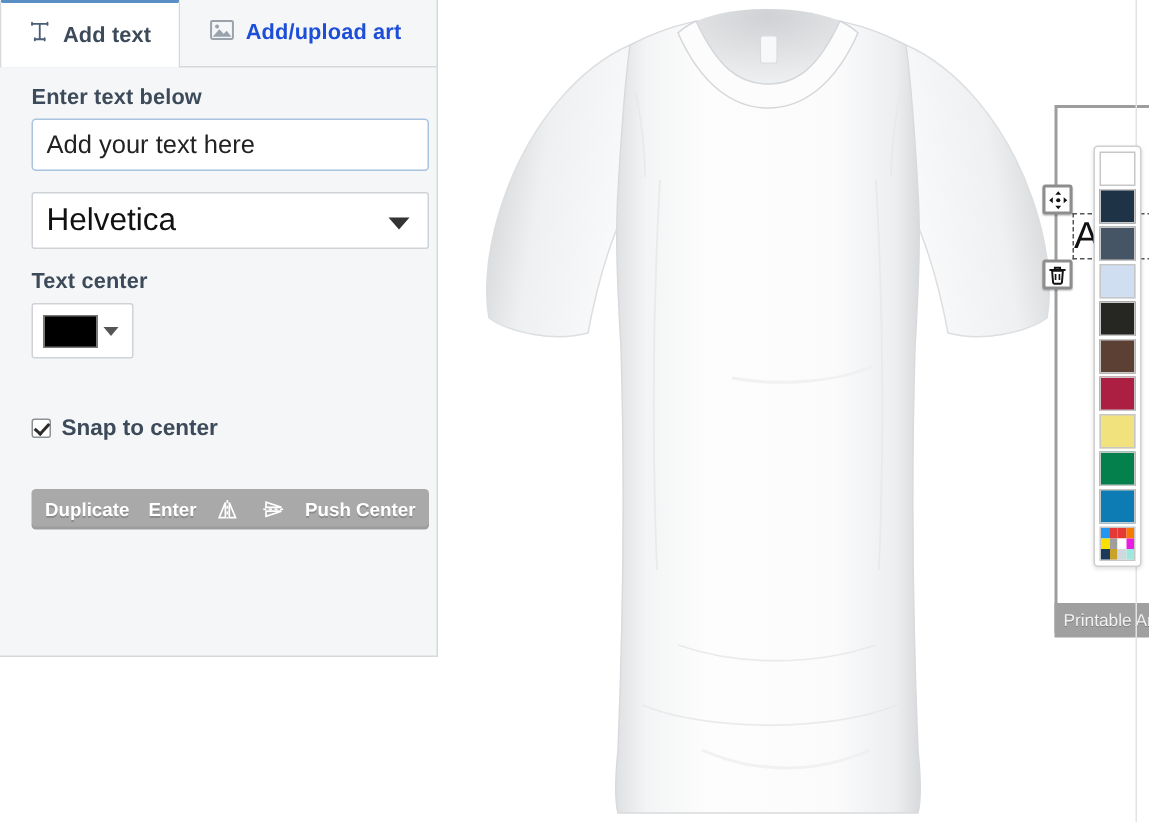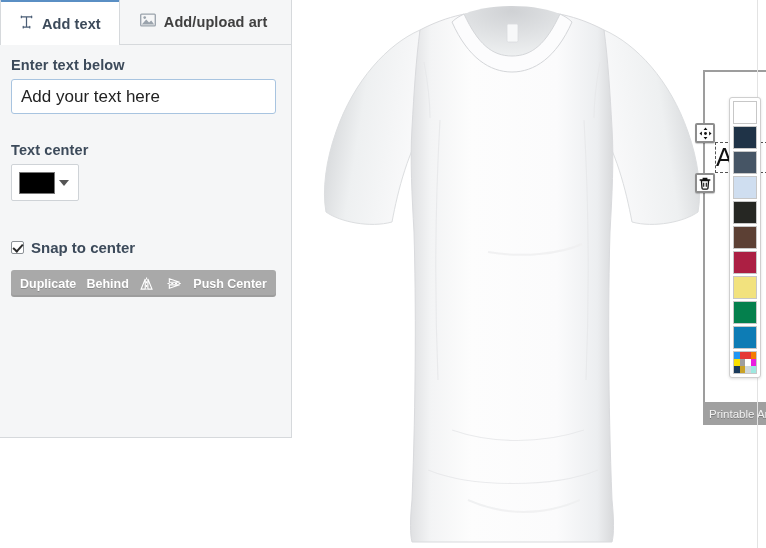--- a/index.html
+++ b/index.html
@@ -32,24 +32,24 @@
     cursor: pointer; position: relative;
   }
   .tab.active {
     background: #ffffff; color: #3c4a5a;
     border-top: 3px solid #5a8fc4;
     border-left: 1px solid #d6d9dc;
     border-right: 1px solid #d6d9dc;
     margin-bottom: -1px; height: 46px;
     border-radius: 3px 3px 0 0;
   }
-  .tab.inactive { color: #404040; margin-left: 2px; }
+  .tab.inactive { color: #1d4ed8; margin-left: 2px; }
   .tab svg { flex: 0 0 auto; }
 
-  .panel-body { padding: 12px 14px 0 11px; }
+  .panel-body { padding: 12px 14px 0 21px; }
   .field-label {
     font-size: 14.5px; font-weight: bold; color: #3c4a5a;
     margin: 0 0 6px 0; letter-spacing: .1px;
   }
   .text-input {
     width: 265px; height: 35px;
     border: 1px solid #a8c4e0; border-radius: 3px;
     background: #fff; font-size: 17px; color: #222;
     padding: 0 9px; font-family: "Liberation Sans", sans-serif;
     outline: none;
@@ -117,21 +117,21 @@
   }
   .cbx::after {
     content: ""; position: absolute;
     left: 3px; top: 0px; width: 4px; height: 8px;
     border: solid #2b2b2b; border-width: 0 2px 2px 0;
     transform: rotate(42deg);
   }
   .snap-label { font-size: 15px; font-weight: bold; color: #3c4a5a; }
 
   .actionbar {
-    margin-top: 14px; width: 265px; height: 27px;
+    margin-top: 32px; width: 265px; height: 27px;
     background: #a9a9a9; border-radius: 3px;
     display: flex; align-items: center; justify-content: space-between;
     padding: 0 9px; box-shadow: inset 0 -2px 0 rgba(0,0,0,.07);
   }
   .act {
     font-size: 12.5px; font-weight: bold; color: #fff;
     cursor: pointer; white-space: nowrap;
     text-shadow: 0 1px 0 rgba(0,0,0,.18);
   }
   .act-icon { cursor: pointer; display: flex; align-items: center; }
@@ -230,40 +230,44 @@
       </div>
     </div>
 
     <div class="panel-body">
 
       <div class="field-label">Enter text below</div>
       <input class="text-input" type="text" value="Add your text here" style="">
 
       <div class="spacer-14"></div>
 
+      <div class="font-select">
+        <span class="val">Helvetica</span>
+        <span class="caret-big"></span>
+      </div>
 
       <div class="spacer-14"></div>
 
       <div class="field-label">Text center</div>
       <div class="color-box">
         <span class="color-chip" id="colorChip" style="background: rgb(0, 0, 0);"></span>
         <span class="caret-sm"></span>
       </div>
 
       <div class="spacer-14"></div>
 
 
       <div class="snap-row">
         <span class="cbx"></span>
         <span class="snap-label">Snap to center</span>
       </div>
 
       <div class="actionbar">
         <span class="act">Duplicate</span>
-        <span class="act">Behind</span>
+        <span class="act">Enter</span>
         <span class="act-icon">
           <svg width="17" height="15" viewBox="0 0 18 16">
             <path d="M8 1.5v13" stroke="#fff" stroke-width="1.2" stroke-dasharray="2.2 1.8"></path>
             <path d="M6.6 3.2L2.2 14h4.4z" fill="none" stroke="#fff" stroke-width="1.2"></path>
             <path d="M9.4 3.2L13.8 14H9.4z" fill="none" stroke="#fff" stroke-width="1.2"></path>
           </svg>
         </span>
         <span class="act-icon">
           <svg width="17" height="15" viewBox="0 0 18 16">
             <path d="M1.5 8h15" stroke="#fff" stroke-width="1.2" stroke-dasharray="2.2 1.8"></path>

